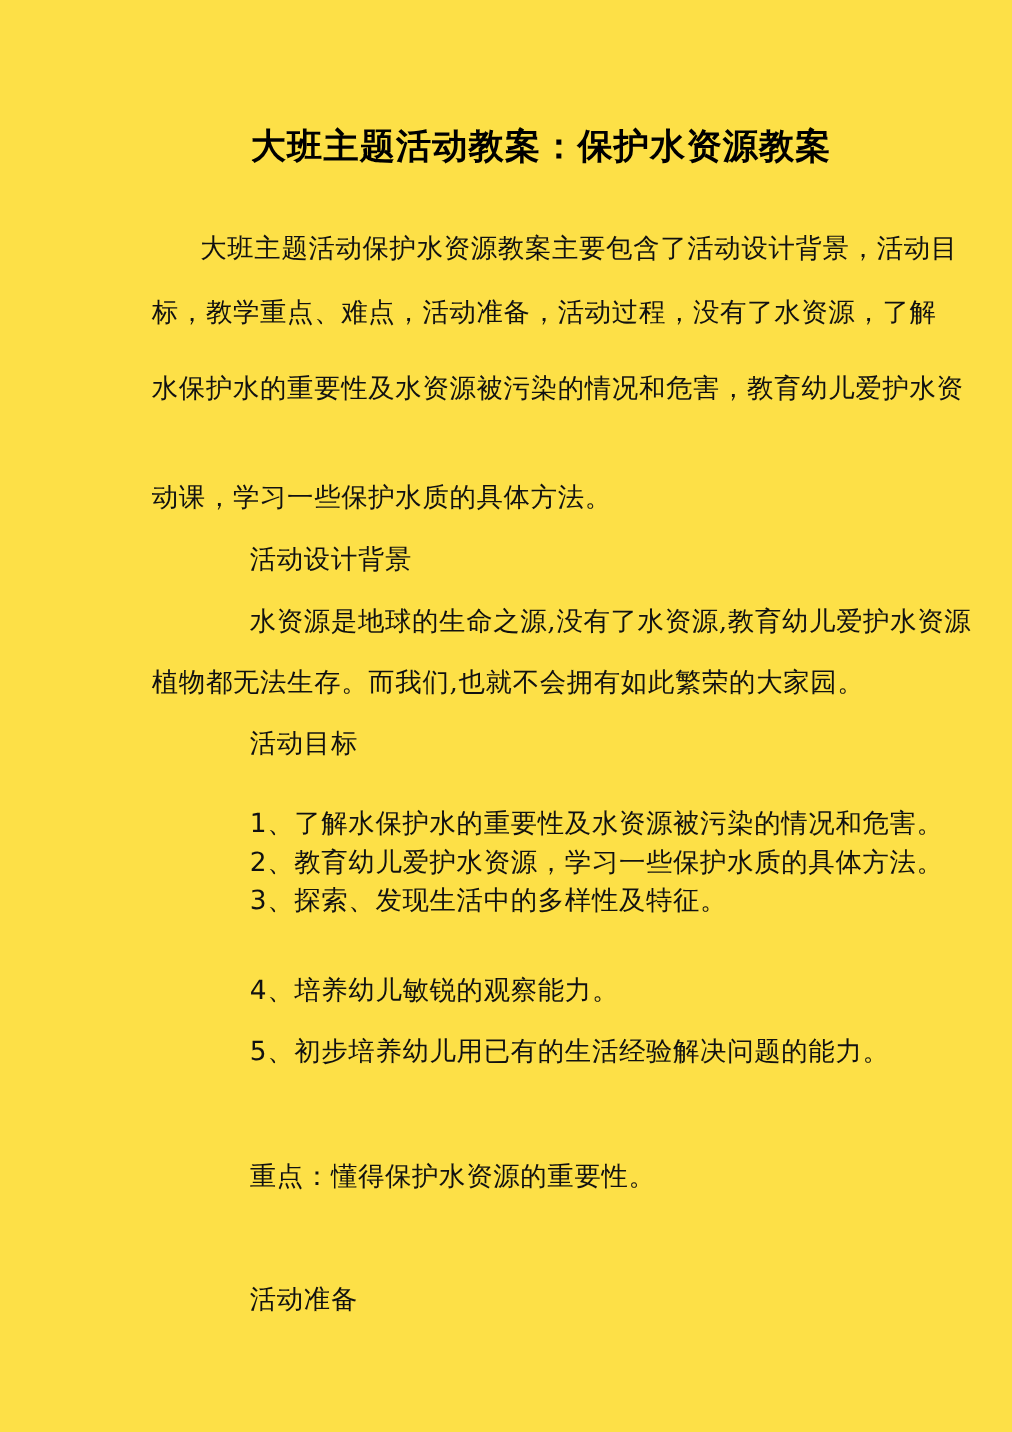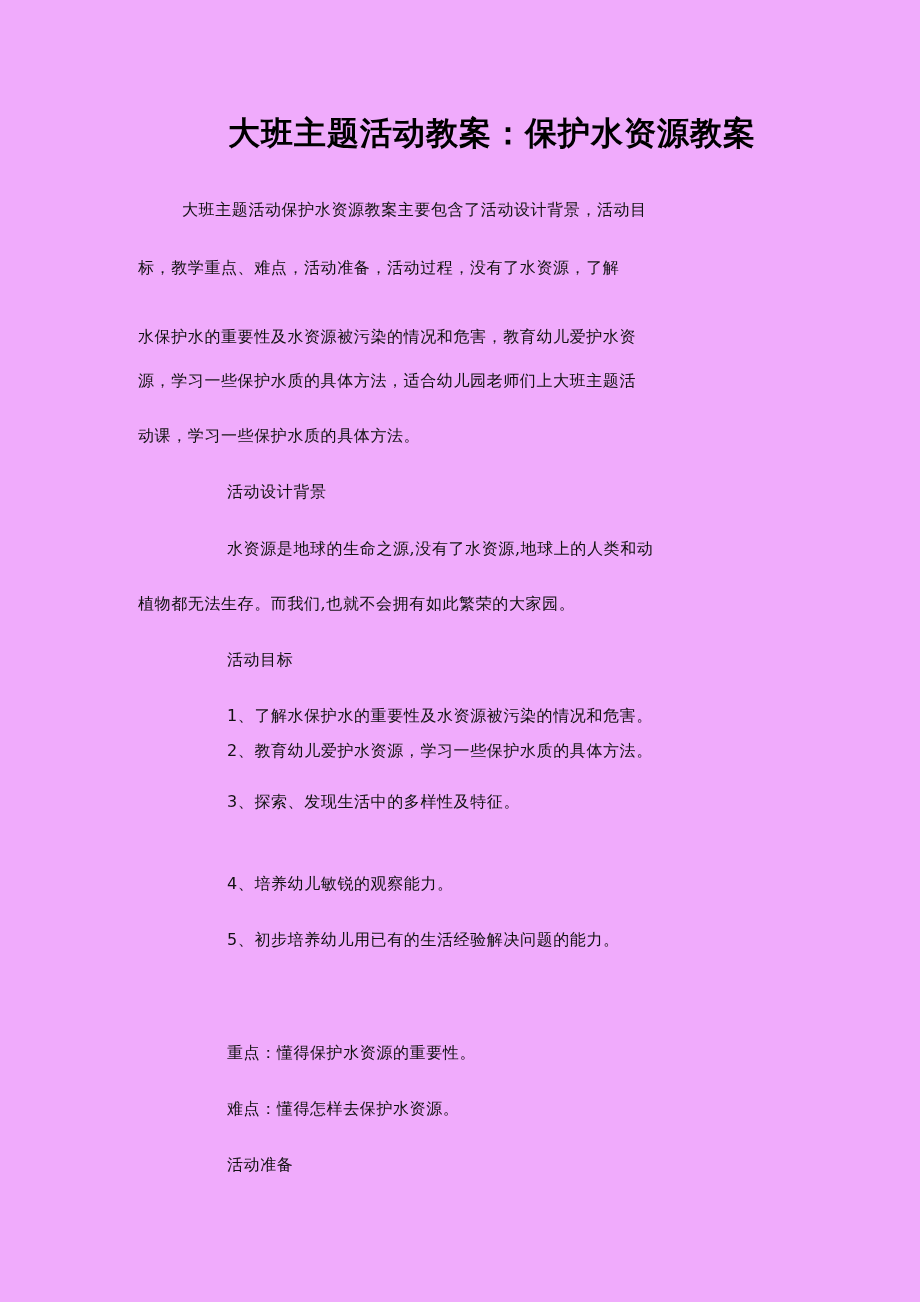--- a/index.html
+++ b/index.html
@@ -1,53 +1,52 @@
 <!DOCTYPE html>
 <html><head>
   <meta charset="utf-8">
   <style>
     html, body { margin: 0; padding: 0; background: #ffffff; }
     body { width: 920px; height: 1302px; position: relative; overflow: hidden; }
-    .page { position: absolute; left: 0; top: 0; width: 920px; height: 1302px; background: #f0abfc; color: #111; }
+    .page { position: absolute; left: 0; top: 0; width: 920px; height: 1302px; background: #fde047; color: #111; }
     .title {
       position: absolute; left: 0; top: 112px; width: 984px; text-align: center;
       font-family: "DejaVu Serif", "Liberation Serif", serif;
       font-size: 32px; font-weight: bold; letter-spacing: 1px; color: #000;
       line-height: 42px; margin: 0;
     }
     .line {
       position: absolute; left: 138px; width: 650px;
       font-family: "DejaVu Serif", "Liberation Serif", serif;
-      font-size: 16px; line-height: 28px; color: #111; white-space: nowrap;
+      font-size: 24px; line-height: 28px; color: #111; white-space: nowrap;
       letter-spacing: 0.6px;
+      margin-top: 16px;
     }
     .indent { left: 227px; }
     .firstindent { left: 182px; }
     .sans { font-family: "DejaVu Sans", "Liberation Sans", sans-serif; }
   </style>
 </head>
 <body>
 
 <div class="page">
   <h1 class="title">大班主题活动教案：保护水资源教案</h1>
 
   <div class="line firstindent" style="top:196px">大班主题活动保护水资源教案主要包含了活动设计背景，活动目</div>
   <div class="line" style="top:254px">标，教学重点、难点，活动准备，活动过程，没有了水资源，了解</div>
   <div class="line" style="top:323px">水保护水的重要性及水资源被污染的情况和危害，教育幼儿爱护水资</div>
-  <div class="line" style="top:367px">源，学习一些保护水质的具体方法，适合幼儿园老师们上大班主题活</div>
   <div class="line" style="top:422px">动课，学习一些保护水质的具体方法。</div>
 
   <div class="line indent" style="top:478px">活动设计背景</div>
-  <div class="line indent" style="top:535px">水资源是地球的生命之源,没有了水资源,地球上的人类和动</div>
+  <div class="line indent" style="top:535px">水资源是地球的生命之源,没有了水资源,教育幼儿爱护水资源</div>
   <div class="line" style="top:590px">植物都无法生存。而我们,也就不会拥有如此繁荣的大家园。</div>
 
   <div class="line indent sans" style="top:646px">活动目标</div>
-  <div class="line indent sans" style="top:702px">1、了解水保护水的重要性及水资源被污染的情况和危害。</div>
-  <div class="line indent sans" style="top:737px">2、教育幼儿爱护水资源，学习一些保护水质的具体方法。</div>
+  <div class="line indent sans" style="top:718px">1、了解水保护水的重要性及水资源被污染的情况和危害。</div>
+  <div class="line indent sans" style="top:754px">2、教育幼儿爱护水资源，学习一些保护水质的具体方法。</div>
   <div class="line indent sans" style="top:788px">3、探索、发现生活中的多样性及特征。</div>
   <div class="line indent sans" style="top:870px">4、培养幼儿敏锐的观察能力。</div>
   <div class="line indent sans" style="top:926px">5、初步培养幼儿用已有的生活经验解决问题的能力。</div>
 
   <div class="line indent" style="top:1039px">重点：懂得保护水资源的重要性。</div>
-  <div class="line indent" style="top:1095px">难点：懂得怎样去保护水资源。</div>
 
   <div class="line indent" style="top:1151px">活动准备</div>
 </div>
 
 </body></html>

